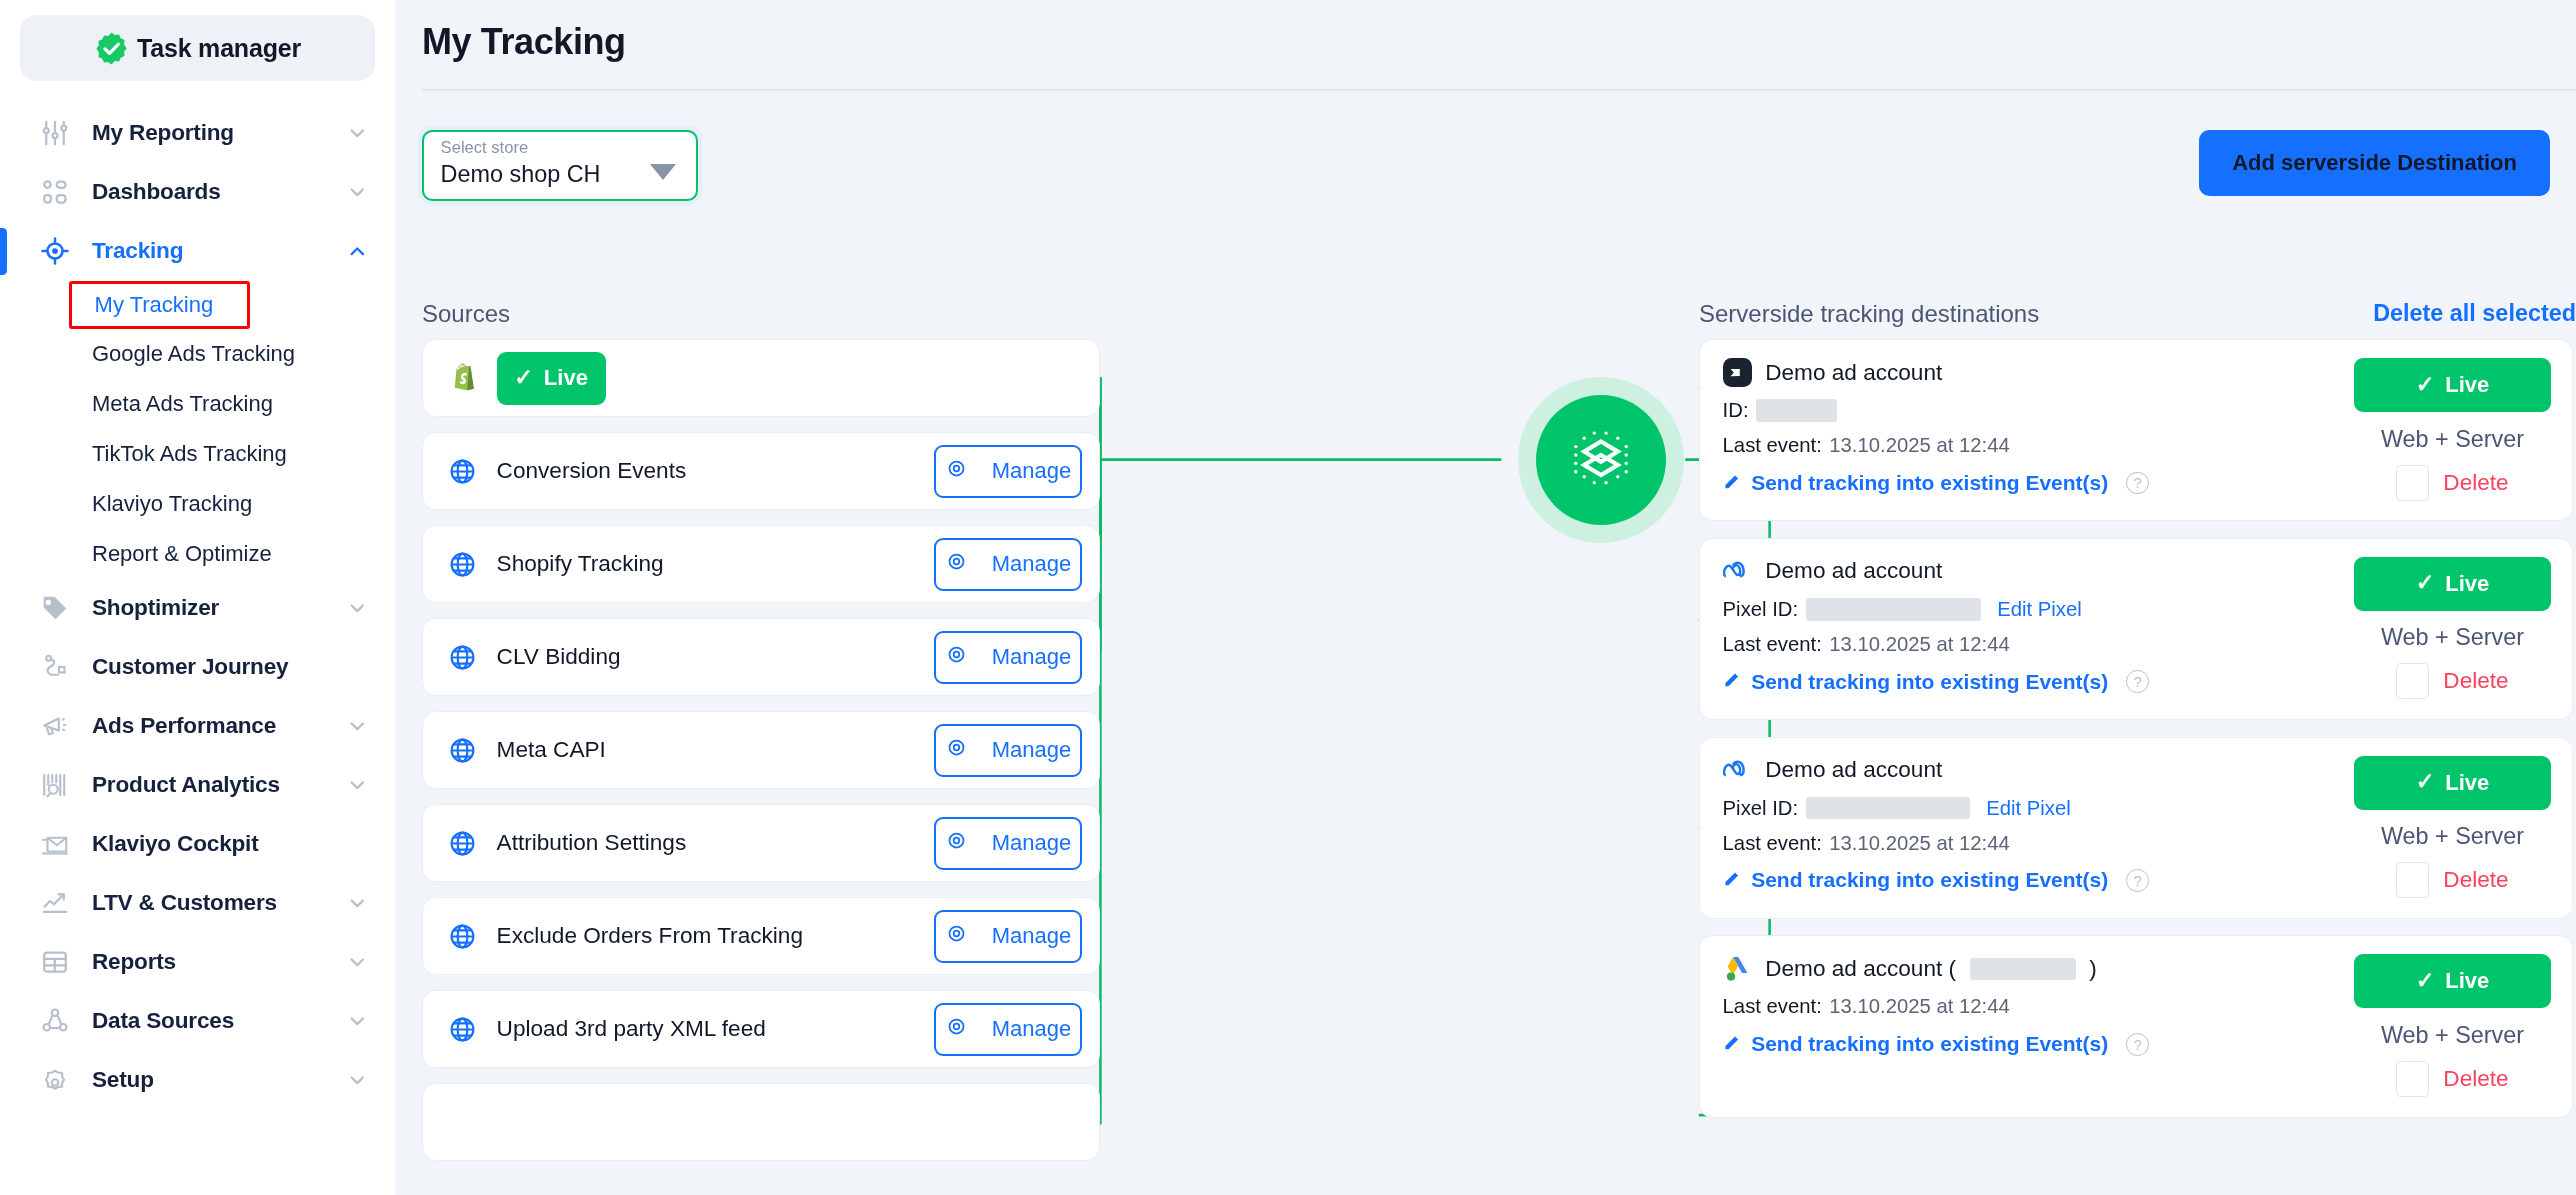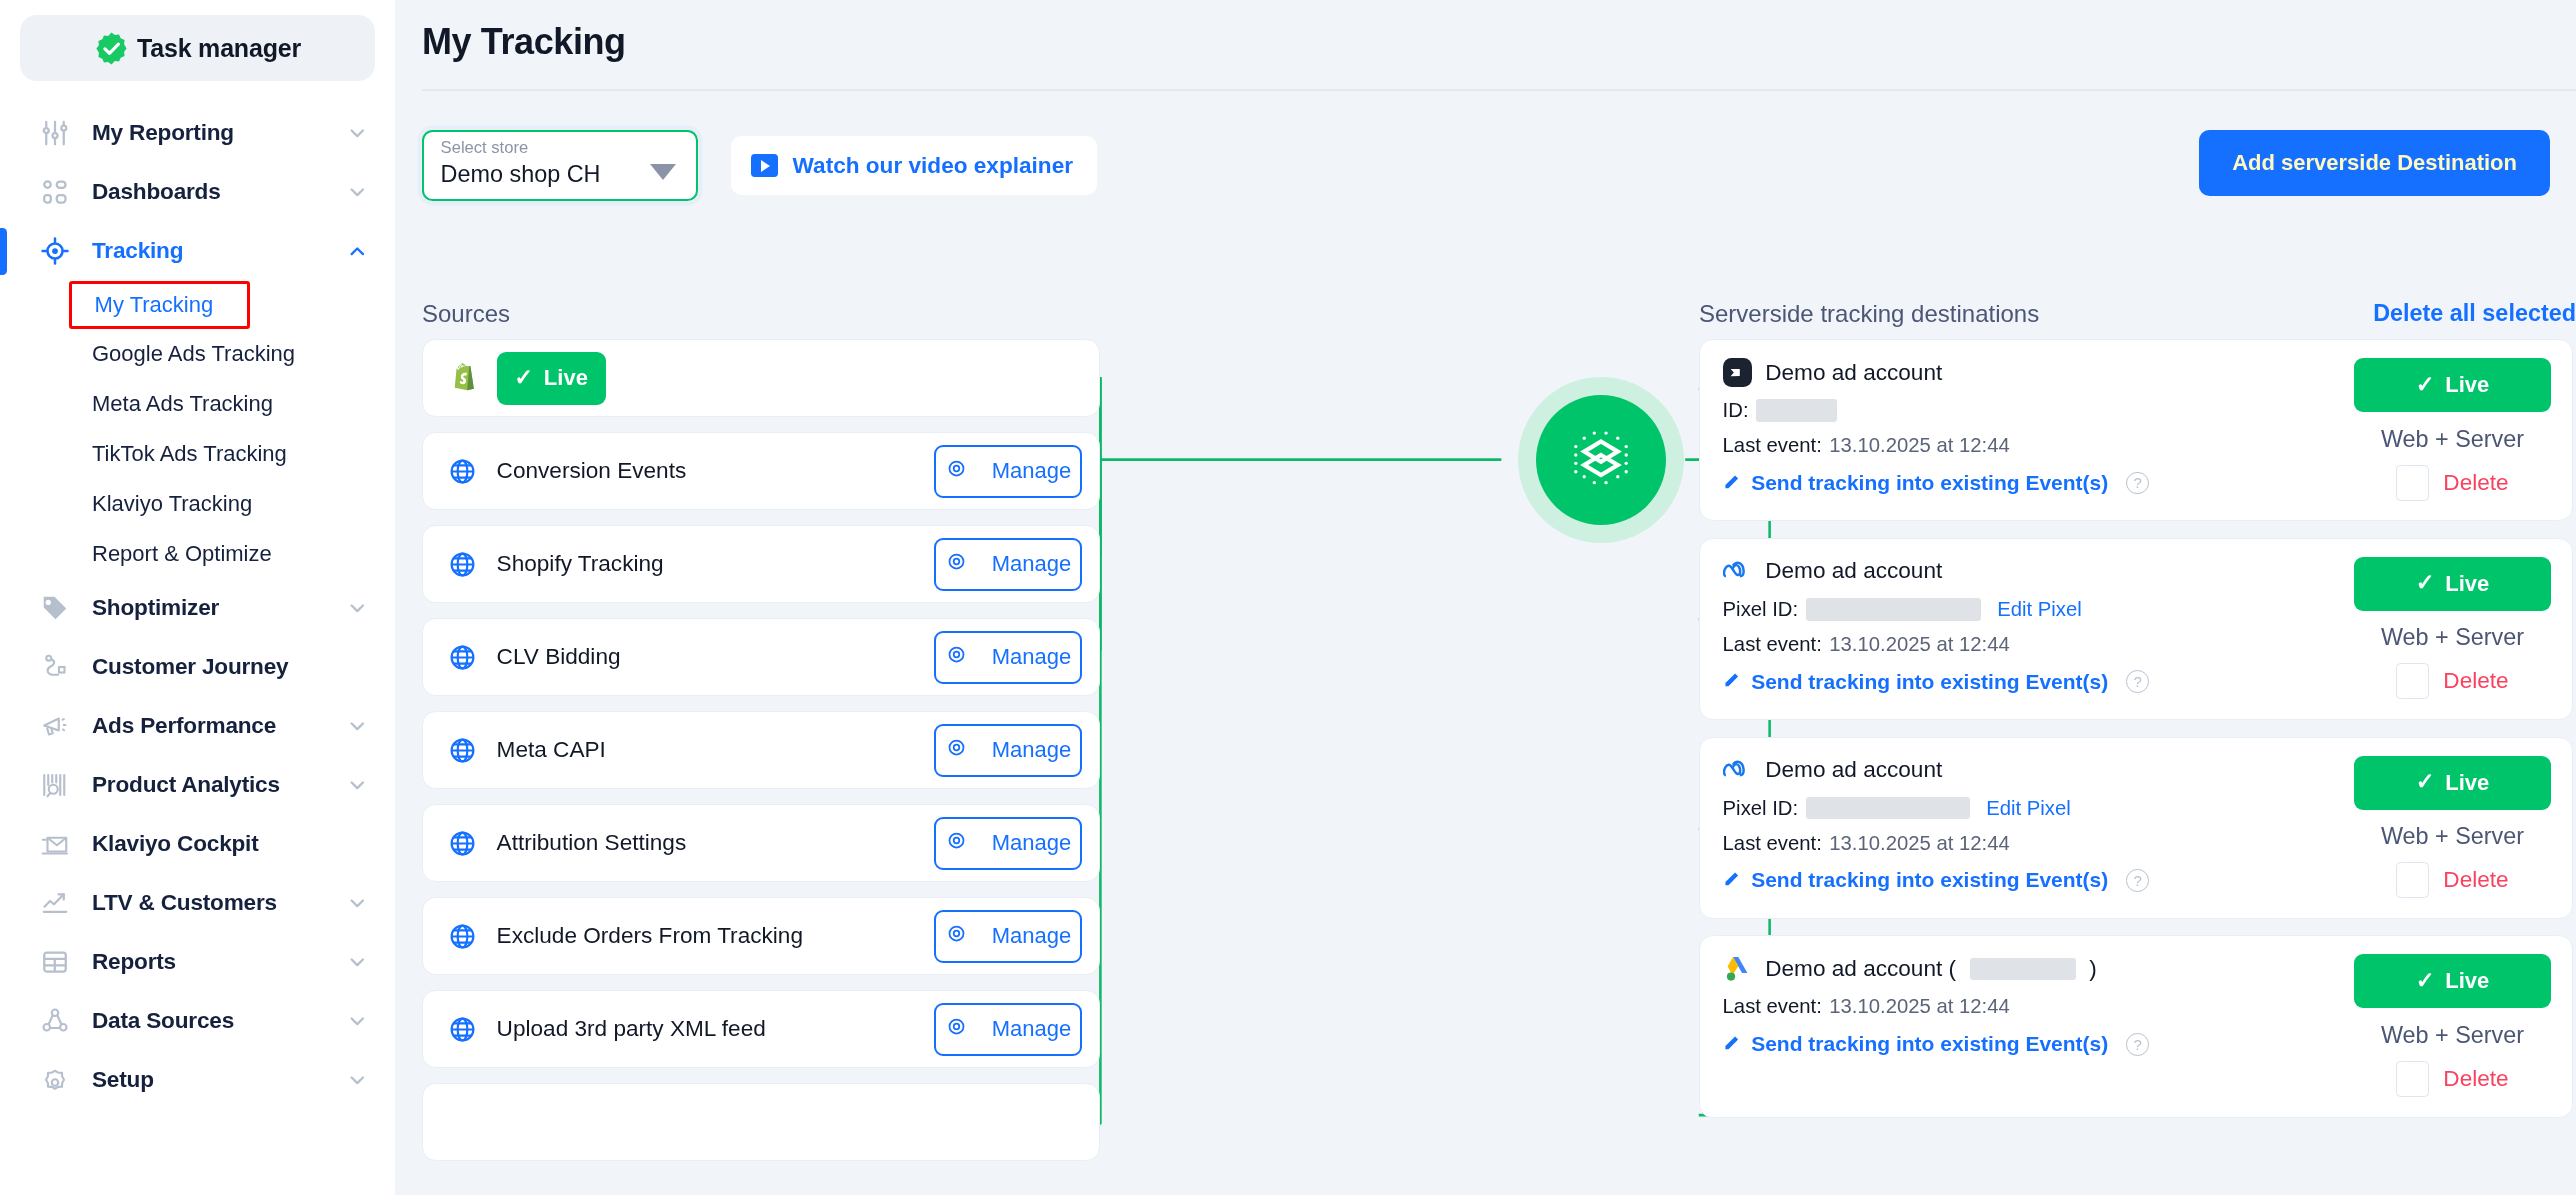--- a/index.html
+++ b/index.html
@@ -119,21 +119,21 @@
     display: flex; align-items: center; justify-content: center;
   }
   .play-sq i {
     width: 0; height: 0; border-top: 6px solid transparent;
     border-bottom: 6px solid transparent; border-left: 9px solid #fff;
     margin-left: 2.3px;
   }
   .video-text { font-size: 22.6px; color: #1570ff; font-weight: bold; }
   .add-btn {
     position: absolute; right: 0; top: 1.5px;
-    height: 66px; background: #1570ff; color: #fef9c3;
+    height: 66px; background: #1570ff; color: #0f172a;
     border: none; border-radius: 10.6px;
     font-size: 22px; font-weight: bold;
     padding: 0 33px; cursor: pointer;
     font-family: "Liberation Sans", sans-serif;
   }
 
   
   .section-hdr {
     position: absolute; font-size: 24px; color: #4b5675; font-weight: normal;
   }
@@ -463,26 +463,20 @@
   <main class="main">
 
     <h1 class="page-title">My Tracking</h1>
     <div class="title-rule"></div>
 
     <div class="toolbar">
       <div class="store-select">
         <div class="store-label">Select store</div>
         <div class="store-value">Demo shop CH</div>
         <span class="caret"></span>
-      </div>
-      <div class="video-pill">
-        <span class="play-sq">
-            <i></i>
-          </span>
-        <span class="video-text">Watch our video explainer</span>
       </div>
       <button class="add-btn">Add serverside Destination</button>
     </div>
 
     <div class="section-hdr" id="sources-hdr">Sources</div>
     <div class="section-hdr" id="dest-hdr">Serverside tracking destinations</div>
     <div id="delete-all">Delete all selected</div>
 
     <svg class="wires" viewBox="0 0 2894 1586" preserveAspectRatio="none">
       <g stroke="#0cb966" stroke-width="3.4" fill="none">

